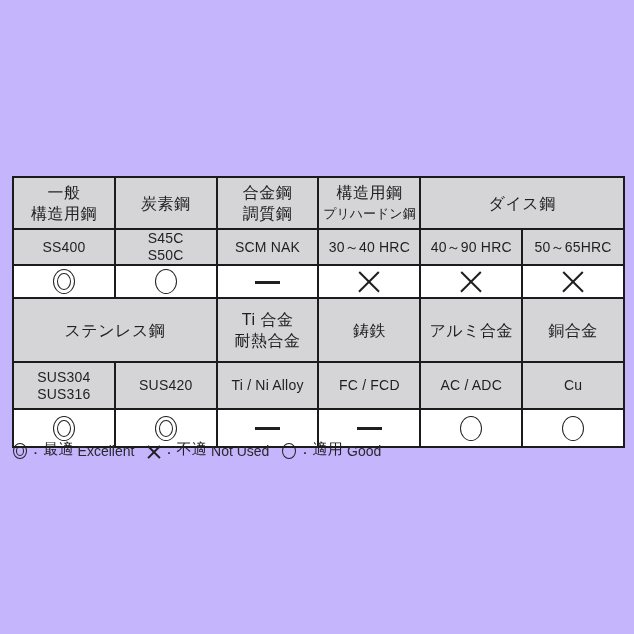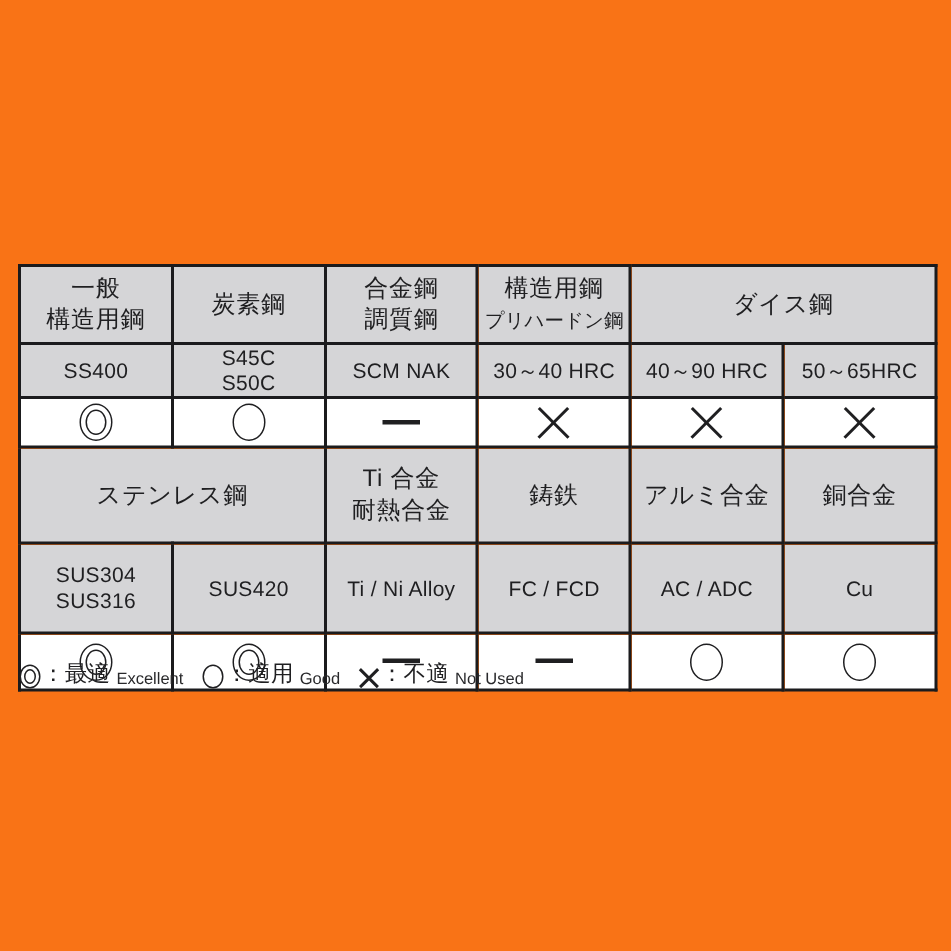--- a/index.html
+++ b/index.html
@@ -6,21 +6,21 @@
     margin: 0;
     padding: 0;
     background: #ffffff;
     font-family: "Liberation Sans", "DejaVu Sans", sans-serif;
     color: #1f1f21;
   }
   .page {
     position: relative;
     width: 634px;
     height: 634px;
-    background: #f97316;
+    background: #c4b5fd;
     overflow: hidden;
   }
   .table-wrap {
     position: absolute;
     left: 12px;
     top: 176px;
   }
   table.compat {
     border-collapse: collapse;
     table-layout: fixed;
@@ -32,21 +32,21 @@
     vertical-align: middle;
     padding: 0;
     overflow: hidden;
   }
   tr.gray td { background: #d5d5d7; }
   tr.white td { background: #ffffff; }
   tr.h52 { height: 52px; }
   tr.h40 { height: 24px; }
   tr.h33 { height: 33px; }
   tr.h51 { height: 64px; }
-  tr.h43 { height: 60px; }
+  tr.h43 { height: 47px; }
   tr.h38 { height: 38px; }
   .line { display: block; }
   .jp-header .line {
     font-size: 16px;
     line-height: 21px;
     letter-spacing: 0.5px;
   }
   .line.shrink { font-size: 13px; letter-spacing: 0; }
   .grade .line {
     font-size: 14px;
@@ -118,21 +118,21 @@
     align-items: flex-end;
     margin-right: 13px;
     white-space: nowrap;
   }
   .legend-jp {
     font-size: 15px;
     margin-left: 1px;
     letter-spacing: 0.2px;
   }
   .legend-en {
-    font-size: 11px;
+    font-size: 14px;
     margin-left: 4px;
     color: #29292b;
   }
 </style>
 </head>
 <body>
 
 <div class="page">
   <div class="table-wrap">
     <table class="compat">
@@ -239,23 +239,23 @@
       </table>
   </div>
 
   <div class="legend">
     <div class="legend-item">
       <span class="sym small sym-excellent"></span>
       <span class="legend-jp">：最適</span>
       <span class="legend-en">Excellent</span>
     </div>
     <div class="legend-item">
+      <span class="sym small sym-cross"></span>
+      <span class="legend-jp">：不適</span>
+      <span class="legend-en">Not Used</span>
+    </div>
+    <div class="legend-item">
       <span class="sym small sym-good"></span>
       <span class="legend-jp">：適用</span>
       <span class="legend-en">Good</span>
     </div>
-    <div class="legend-item">
-      <span class="sym small sym-cross"></span>
-      <span class="legend-jp">：不適</span>
-      <span class="legend-en">Not Used</span>
-    </div>
   </div>
 </div>
 
 </body></html>

